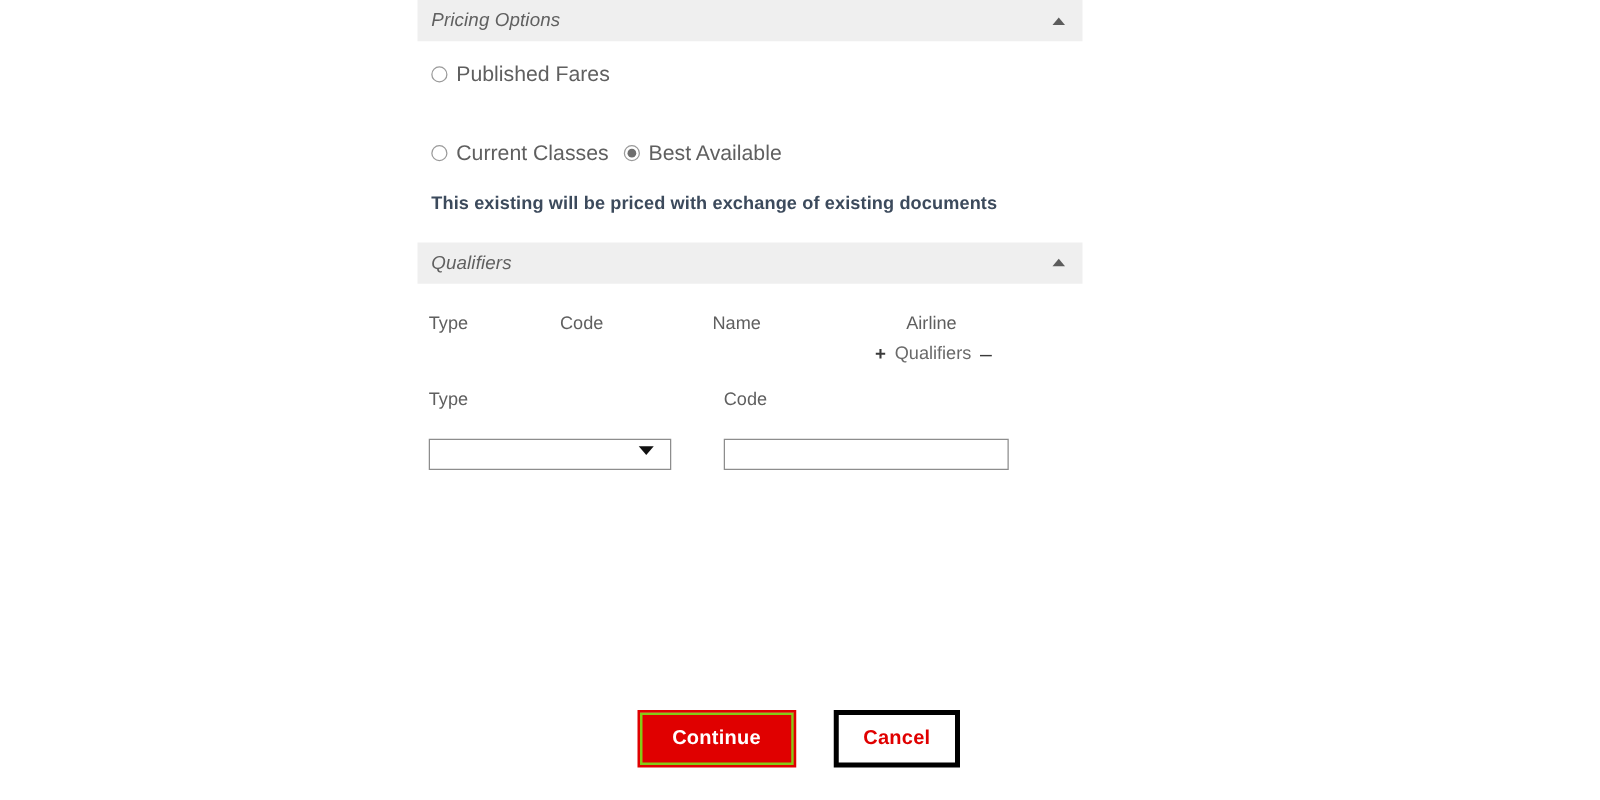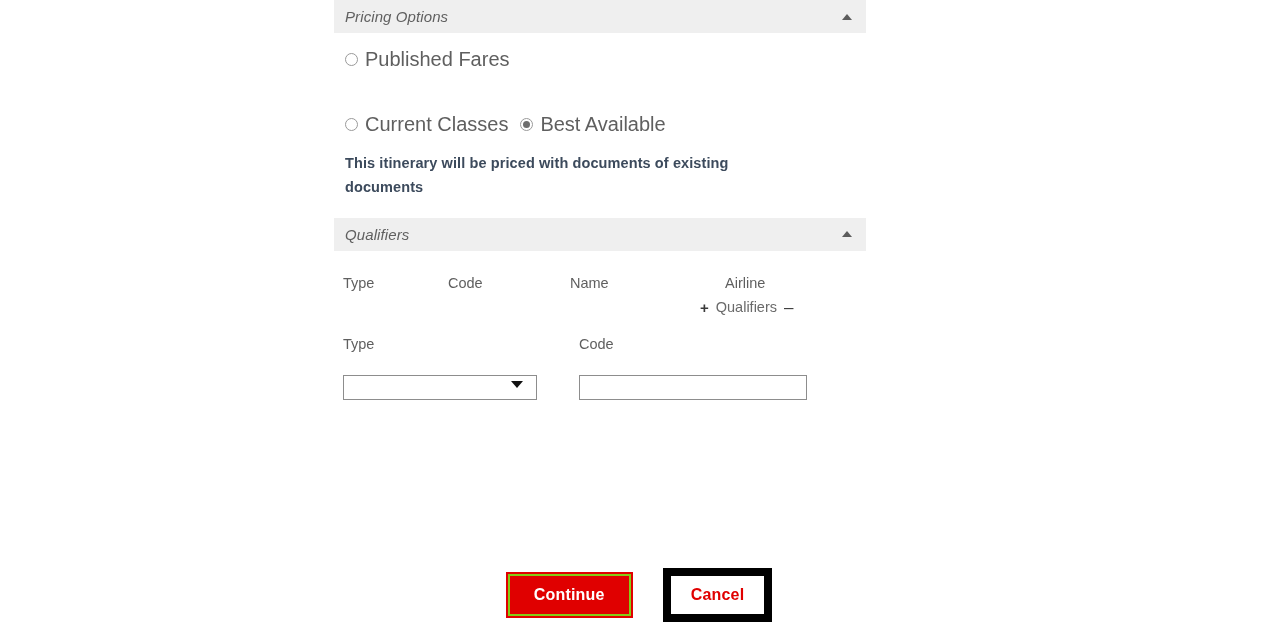--- a/index.html
+++ b/index.html
@@ -89,21 +89,21 @@
     left: 50%;
     top: 50%;
     width: 7px;
     height: 7px;
     margin-left: -3.5px;
     margin-top: -3.5px;
     border-radius: 50%;
     background: #6e6e6e;
   }
   .radio-label {
-    font-size: 20px;
+    font-size: 17px;
     color: #5f5f5f;
     line-height: 1;
     white-space: nowrap;
   }
 
   
   .notice {
     padding-left: 11px;
     margin-top: 14px;
     width: 460px;
@@ -226,21 +226,21 @@
   .btn-primary {
     background: #e00000;
     color: #ffffff;
     border: 2px solid #84cc16;
     outline: 2px solid #e00000;
     padding: 11px 24px;
   }
   .btn-secondary {
     background: #ffffff;
     color: #e00000;
-    border: 8px solid #000000;
+    border: 4px solid #000000;
     padding: 11px 20px;
   }
 </style>
 </head>
 <body>
 
 <div class="page">
 
   <div class="section-header">
     <span class="title">Pricing Options</span>
@@ -260,21 +260,21 @@
         <span class="radio"></span>
         <span class="radio-label">Current Classes</span>
       </div>
       <div class="radio-item">
         <span class="radio checked"></span>
         <span class="radio-label">Best Available</span>
       </div>
     </div>
   </div>
 
-  <div class="notice">This itinerary will be priced with documents of existing documents</div>
+  <div class="notice">This existing will be priced with exchange of existing documents</div>
 
   <div class="section-header" style="margin-top:18px;">
     <span class="title">Qualifiers</span>
     <span class="caret-up"></span>
   </div>
 
   <div class="qual-table">
     <span class="col-head" style="left:9px;">Type</span>
     <span class="col-head" style="left:114px;">Code</span>
     <span class="col-head" style="left:236px;">Name</span>

